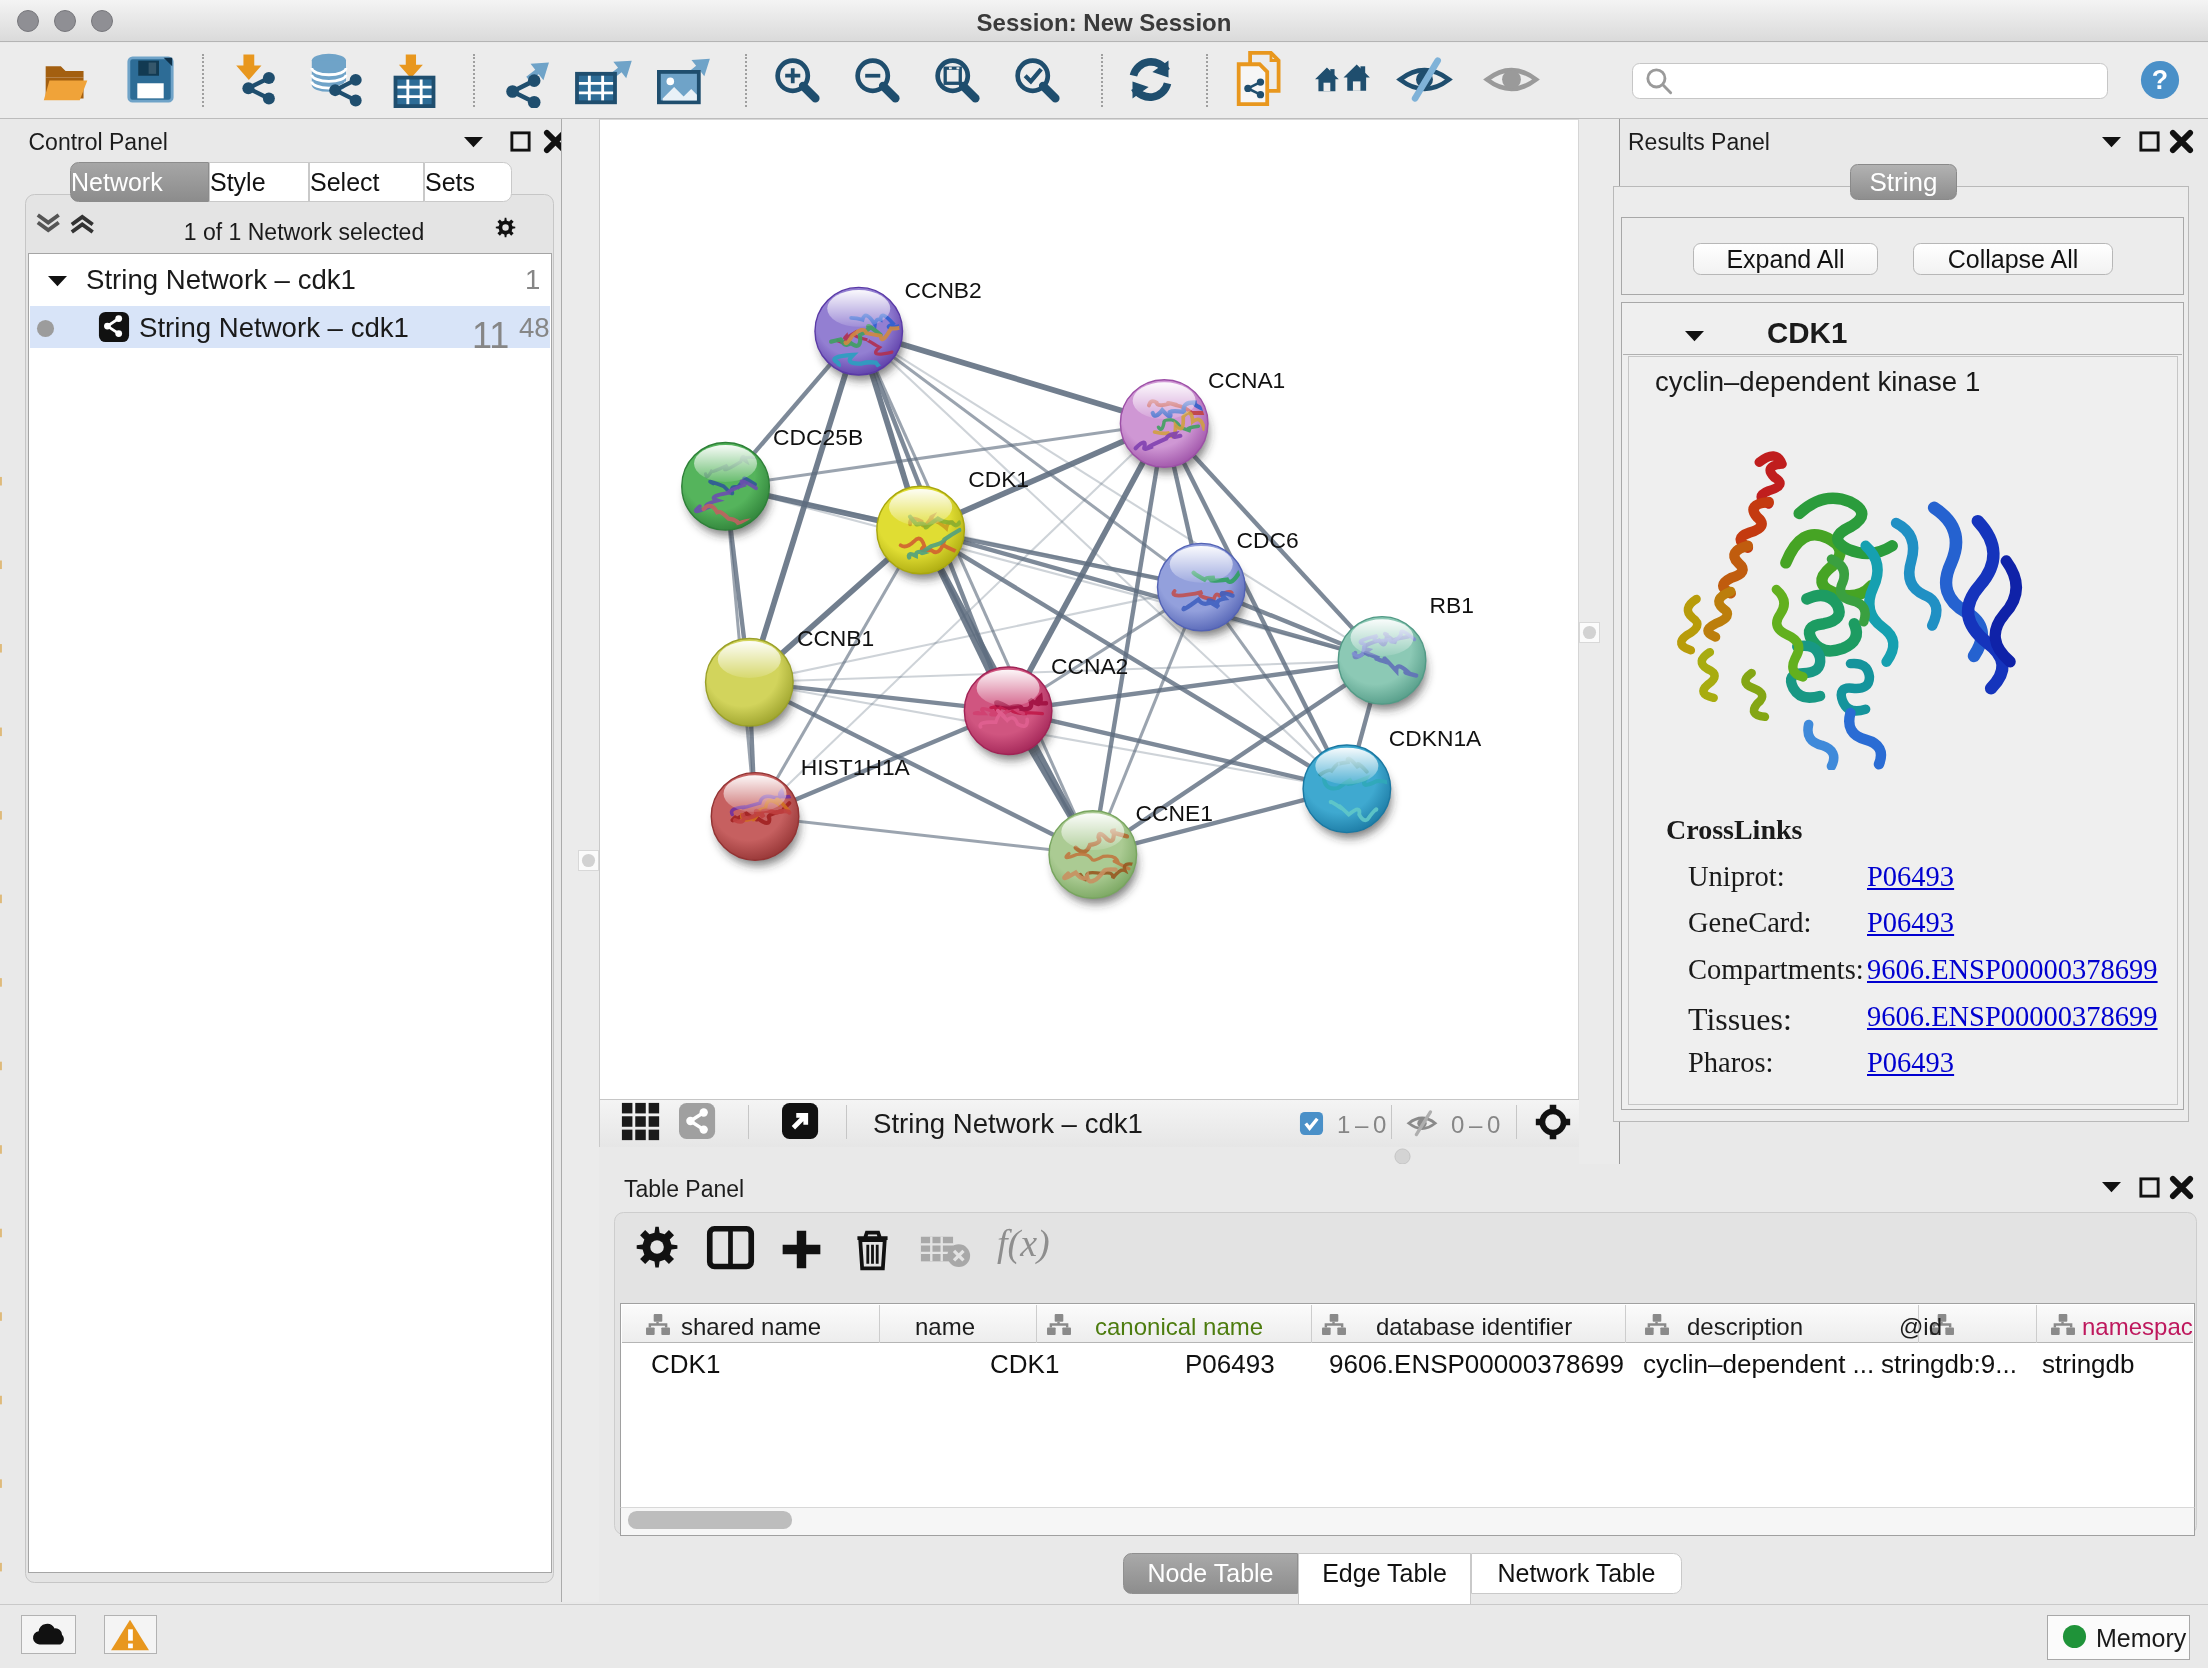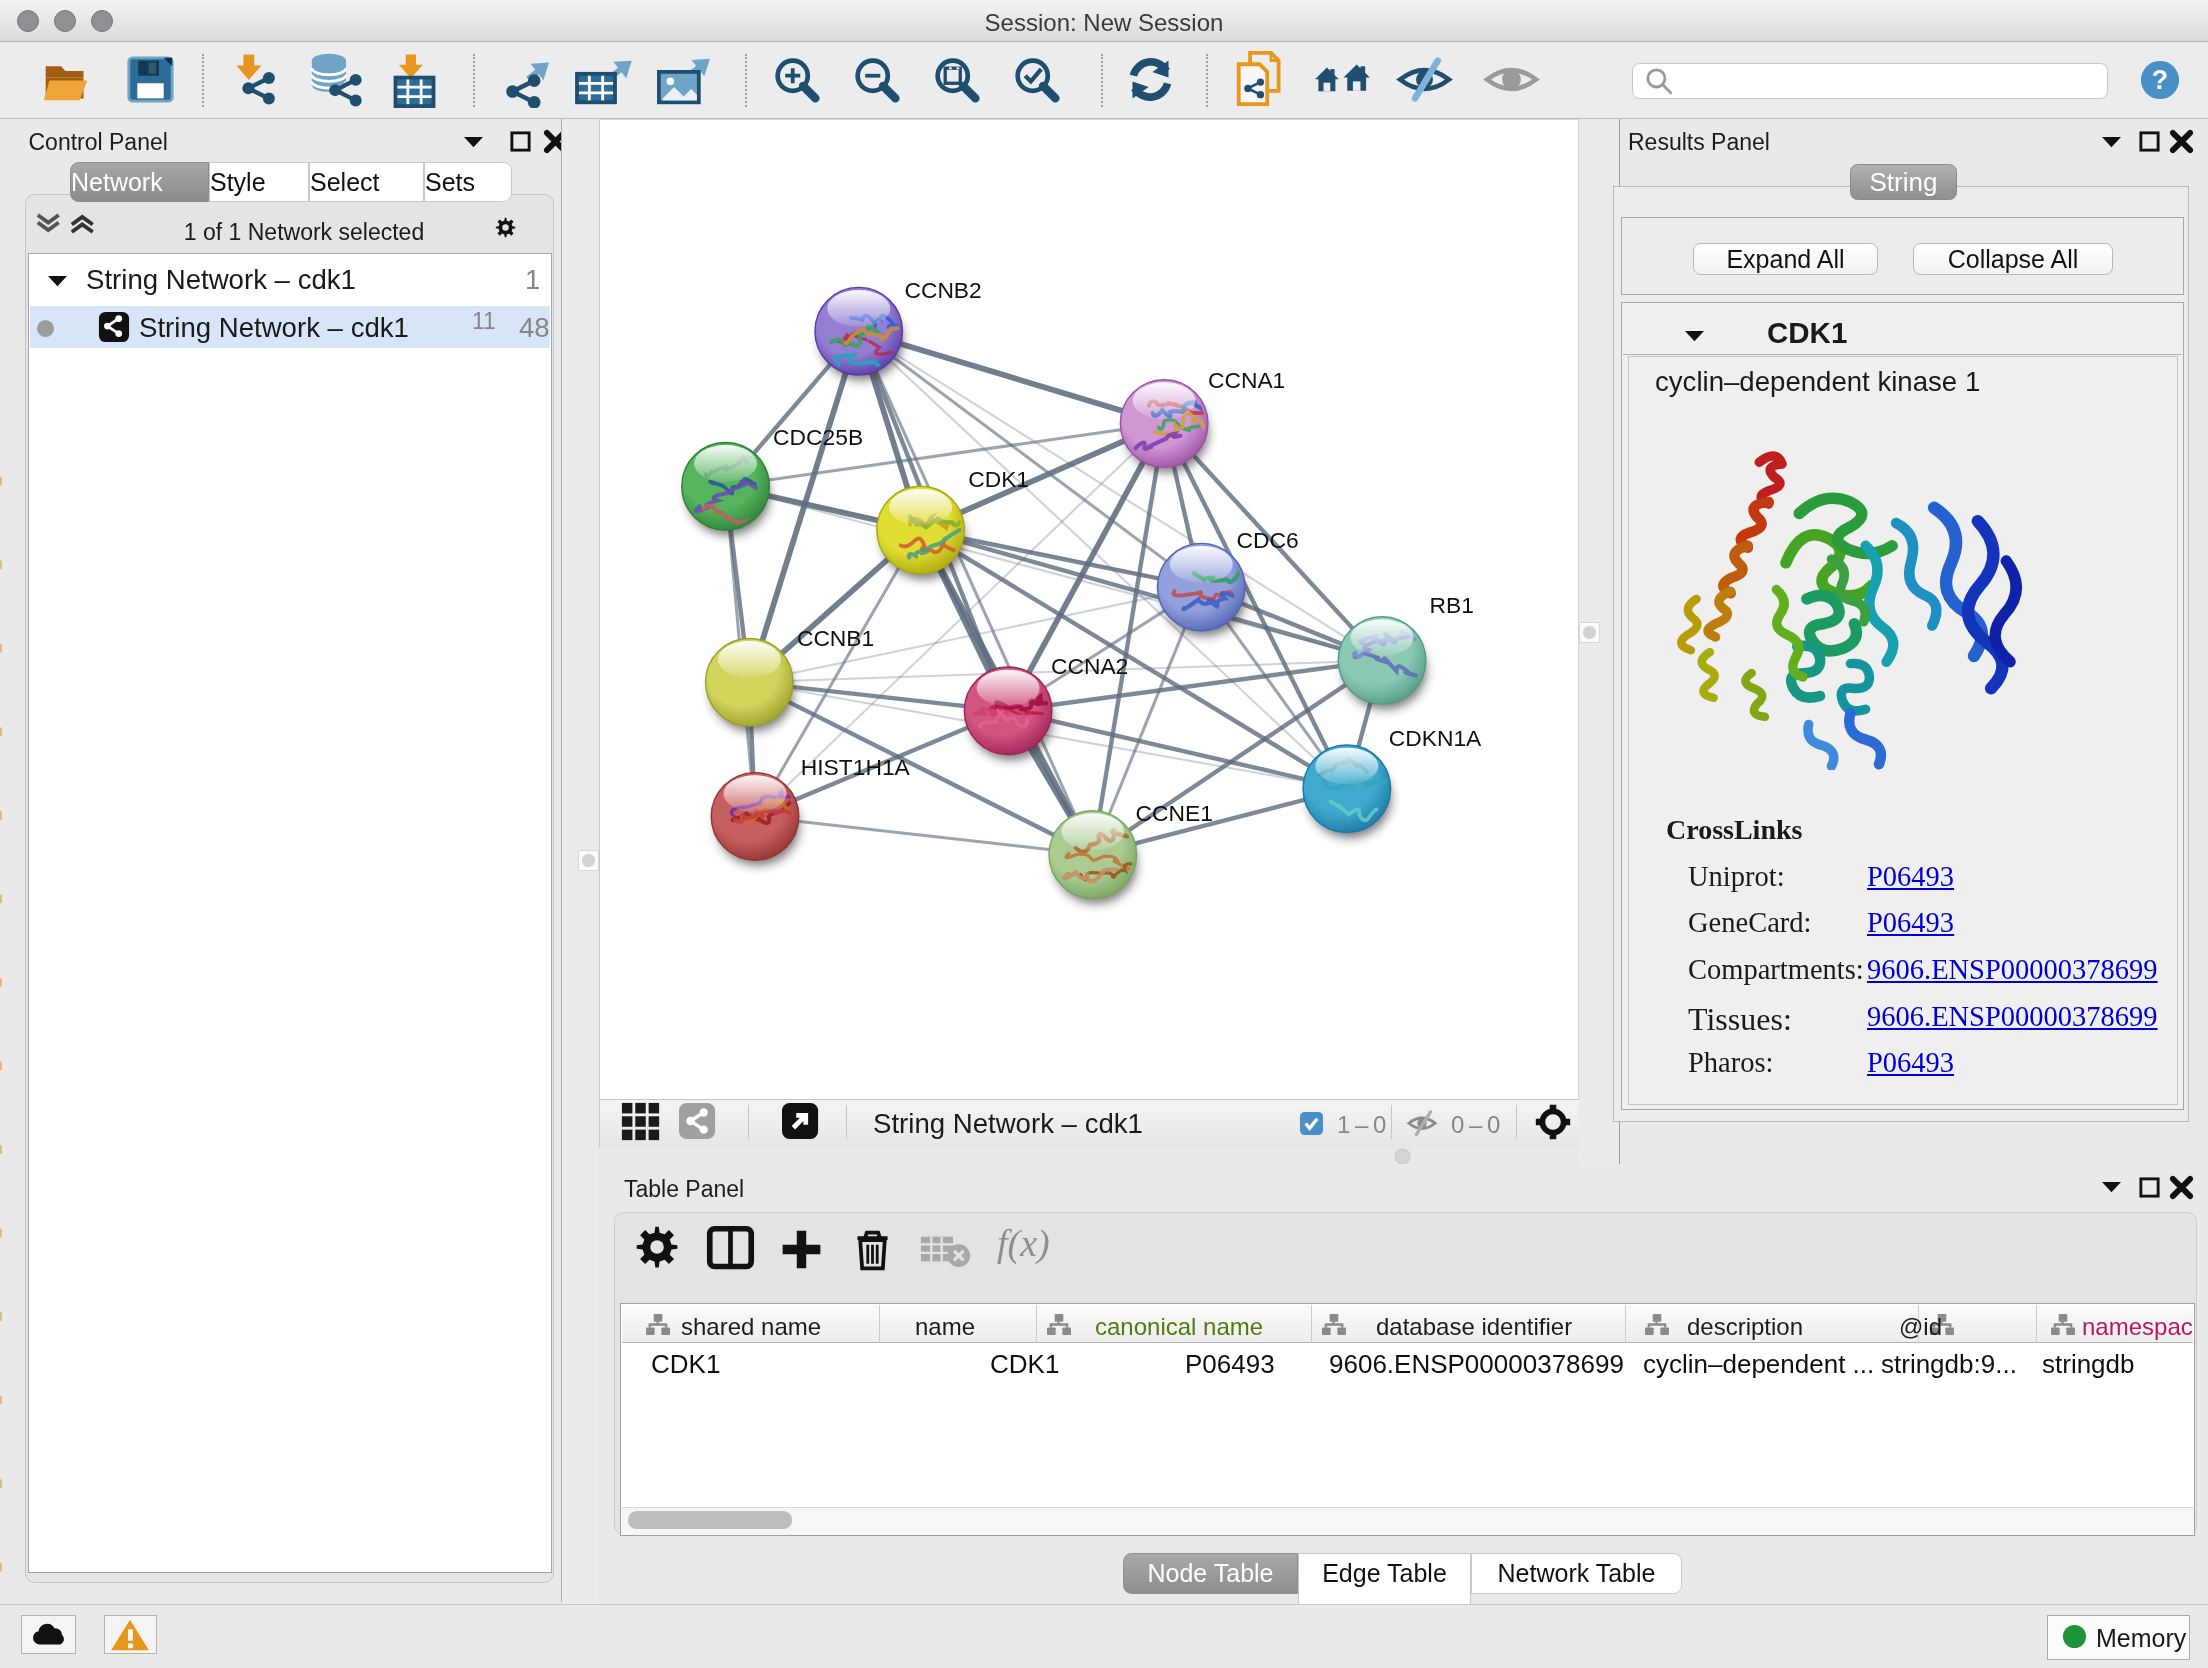--- a/index.html
+++ b/index.html
@@ -1,19 +1,19 @@
 <!DOCTYPE html>
 <html style="font-size:15px"><head><meta charset="utf-8"><style>
 *{margin:0;padding:0;box-sizing:border-box}
 html,body{width:2208px;height:1668px;overflow:hidden}
 body{font-family:"Liberation Sans",sans-serif;background:#e9e9e9;position:relative;color:#1a1a1a}
 .abs{position:absolute}
 .titlebar{left:0;top:0;width:2208px;height:42px;background:linear-gradient(#f4f4f4,#dadada);border-bottom:1px solid #b4b4b4}
 .tl{width:22px;height:22px;border-radius:50%;background:#8f8f94;border:1px solid #77777c;top:9.5px}
-.title{width:2208px;text-align:center;top:8.6px;font-size:24px;font-weight:normal;color:#3a3a3a}
+.title{width:2208px;text-align:center;top:8.6px;font-size:24px;font-weight:bold;color:#3a3a3a}
 .toolbar{left:0;top:43px;width:2208px;height:76px;background:#ececec;border-bottom:1.9px solid #bcbcbc}
 .vsep{top:54px;height:53px;width:0;border-left:2.9px dotted #9f9f9f}
 .searchbox{left:1632px;top:63px;width:476px;height:36px;background:#fff;border:1.9px solid #c6c6c6;border-radius:7.6px}
 .panelhead{font-size:23px;color:#1c1c1c}
 .ctlpanel{left:7.6px;top:119px;width:554px;height:1483px;background:#e9e9e9}
 .tab{top:162px;height:40px;border:1px solid #c9c9c9;background:#fff;font-size:25px;line-height:38px;color:#111}
 .tabsel{background:linear-gradient(#a6a6a6,#8c8c8c);color:#fff;border-color:#8c8c8c}
 .subpanel{left:25px;top:194px;width:529px;height:1389px;background:#e4e4e4;border:1.9px solid #c6c6c6;border-radius:9.5px}
 .treebox{left:27.6px;top:253px;width:524px;height:1320px;background:#fff;border:1.9px solid #a5a5a5}
 .selrow{background:#d8e4f8}
@@ -250,21 +250,21 @@
 <svg class="abs" width="32" height="32" style="left:98px;top:311px" viewBox="0 0 34 34">
     <rect x="1" y="1" width="32" height="32" rx="7" fill="#111"></rect>
     <g fill="#fff">
       <circle cx="10" cy="16" r="3.6"></circle>
       <circle cx="22" cy="8" r="3.6"></circle>
       <circle cx="22" cy="24" r="3.6"></circle>
       <path d="M10 16 L22 8 M10 16 L22 24" stroke="#fff" stroke-width="3"></path>
     </g>
   </svg>
 <div class="abs" style="left:139px;top:312px;font-size:27.6px">String Network – cdk1</div>
-<div class="abs gray" style="left:472px;top:308px;font-size:23px">11</div>
+<div class="abs gray" style="left:472px;top:315px;font-size:36px">11</div>
 <div class="abs gray" style="left:519px;top:312px;font-size:27.6px">48</div>
 <div class="abs splitv" style="left:561px;top:119px;width:38px;height:1483px;border-left:1.9px solid #ababab"></div>
 <div class="abs" style="left:578px;top:850px;width:21px;height:21px;background:#fbfbfb;border:1px solid #d8d8d8"></div>
 <svg class="abs" width="15" height="15" style="left:581px;top:853px" viewBox="0 0 16 16">
     <circle cx="8" cy="8" r="7" fill="#d2d2d2"></circle>
   </svg>
 <div class="abs splitv" style="left:1579px;top:119px;width:40px;height:1483px"></div>
 <div class="abs" style="left:1579px;top:622px;width:21px;height:21px;background:#fbfbfb;border:1px solid #d8d8d8"></div>
 <svg class="abs" width="15" height="15" style="left:1582px;top:625px" viewBox="0 0 16 16">
     <circle cx="8" cy="8" r="7" fill="#d2d2d2"></circle>

